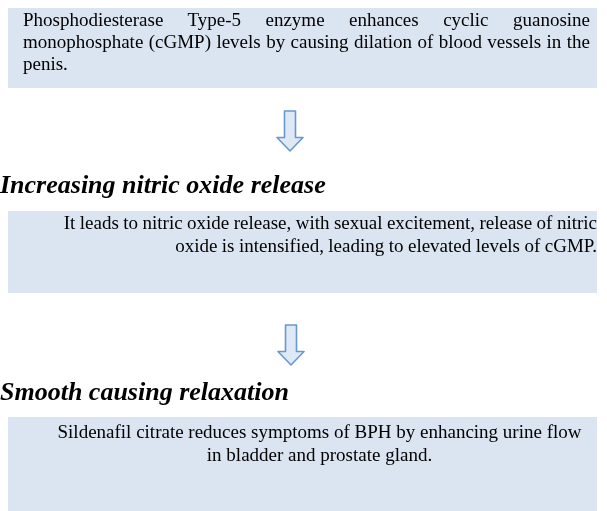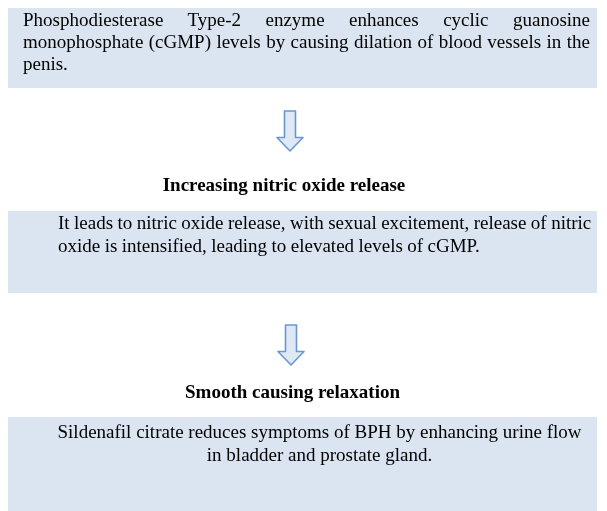--- a/index.html
+++ b/index.html
@@ -26,39 +26,40 @@
     padding: 1px 7px 0 15px;
     line-height: 22px;
     text-align: justify;
   }
   #box2 {
     top: 211px;
     height: 82px;
     padding: 0 0 0 50px;
     line-height: 23px;
     word-spacing: -0.3px;
-    text-align: left;
+    text-align: right;
     font-family: Liberation Serif, serif;
   }
   #box3 {
     top: 417px;
     height: 102px;
     padding: 3px 12px 0 46px;
     line-height: 23px;
     text-align: center;
     font-family: Liberation Serif, serif;
   }
   .step-heading {
     position: absolute;
     left: 0;
-    text-align: center;
+    text-align: left;
     font-weight: bold;
-    font-size: 19px;
+    font-size: 26px;
     line-height: 22px;
     white-space: nowrap;
+    font-style: italic;
   }
   #heading1 { top: 174px; width: 568px; }
   #heading2 { top: 381px; width: 585px; }
   .arrow {
     position: absolute;
     width: 28px;
     height: 42px;
   }
   #arrow1 { left: 276px; top: 110px; }
   #arrow2 { left: 277px; top: 324px; }
@@ -68,21 +69,21 @@
     stroke: var(--arrow-border, #6998cf);
     stroke-width: 1.6;
     stroke-linejoin: round;
   }
 </style>
 </head>
 <body>
 
 <div class="canvas">
 
-  <div class="txtbox" id="box1">Phosphodiesterase Type-2 enzyme enhances cyclic guanosine monophosphate (cGMP) levels by causing dilation of blood vessels in the penis.</div>
+  <div class="txtbox" id="box1">Phosphodiesterase Type-5 enzyme enhances cyclic guanosine monophosphate (cGMP) levels by causing dilation of blood vessels in the penis.</div>
 
   <div class="arrow" id="arrow1">
     <svg viewBox="0 0 28 42" xmlns="http://www.w3.org/2000/svg">
       <polygon points="8.5,1 19.5,1 19.5,27.5 27,27.5 14,41 1,27.5 8.5,27.5"></polygon>
     </svg>
   </div>
 
   <div class="step-heading" id="heading1">Increasing nitric oxide release</div>
 
   <div class="txtbox" id="box2">It leads to nitric oxide release, with sexual excitement, release of nitric oxide is intensified, leading to elevated levels of cGMP.</div>

